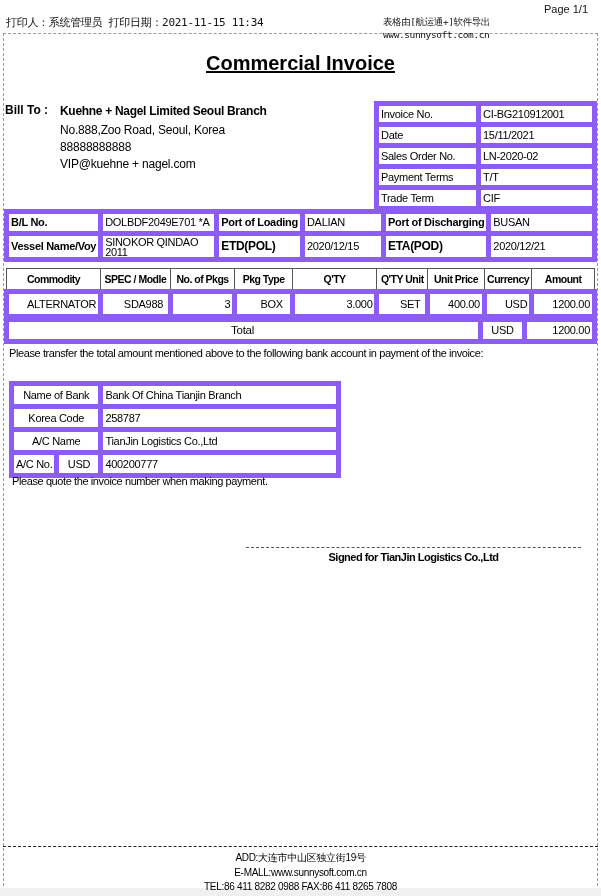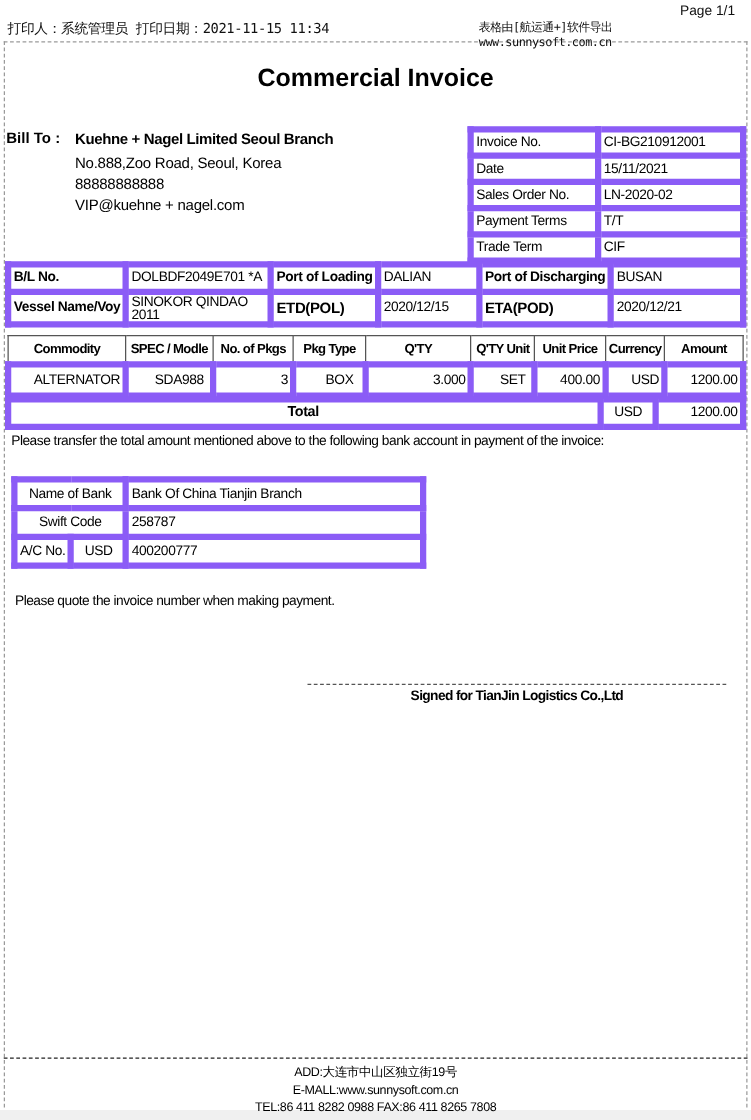--- a/index.html
+++ b/index.html
@@ -10,21 +10,21 @@
   .abs { position: absolute; }
   .vdash-left { left: 3px; top: 33px; width: 0; height: 863px; border-left: 1px dashed #9a9a9a; }
   .vdash-right { left: 597px; top: 33px; width: 0; height: 863px; border-left: 1px dashed #9a9a9a; }
   .hdash-top { left: 3px; top: 33px; width: 595px; border-top: 1px dashed #9a9a9a; }
   .bottom-band { left: 0; top: 888px; width: 601px; height: 8px; background: #f0f0f0; }
 
   .printer-line { left: 6px; top: 15px; font-size: 11px; font-family: "DejaVu Sans Mono", monospace; letter-spacing: -0.3px; color: #111; }
   .page-label { left: 544px; top: 3px; font-size: 11px; color: #111; }
   .export-line { left: 383px; top: 16px; font-size: 9.5px; font-family: "DejaVu Sans Mono", monospace; color: #111; letter-spacing: -0.4px; }
 
-  .title { left: 0; width: 601px; top: 52px; text-align: center; font-size: 20px; font-weight: bold; }
+  .title { left: 0; width: 601px; top: 52px; text-align: center; font-size: 20px; font-weight: bold; text-decoration: underline; }
 
   .billto-label { left: 5px; top: 103px; font-size: 12px; font-weight: bold; }
   .billto-name { left: 60px; top: 104px; font-size: 12px; font-weight: bold; letter-spacing: -0.3px; }
   .billto-line { left: 60px; font-size: 12px; letter-spacing: -0.2px; }
 
   table { border-collapse: collapse; position: absolute; font-size: 11px; letter-spacing: -0.3px; }
   td { border: 5px solid #8b5cf6; padding: 0 2px; white-space: nowrap; overflow: hidden; }
 
   .info-table { left: 374px; top: 101px; width: 223px; }
   .info-table td { height: 16px; line-height: 16px; }
@@ -174,43 +174,47 @@
   </table>
 
 <table class="total-table">
   <colgroup>
       <col style="width:474px">
       <col style="width:44px">
       <col>
     </colgroup>
   <tbody>
       <tr>
-    <td style="text-align:center;font-weight:bold;font-size:11.5px;padding-left:0">Total</td>
+    <td style="text-align:center;font-weight:normal;font-size:11.5px;padding-left:0">Total</td>
     <td style="text-align:center">USD</td>
     <td style="text-align:right">1200.00</td>
   </tr>
 </tbody>
   </table>
 
 <div class="abs transfer-note">Please transfer the total amount mentioned above to the following bank account in payment of the invoice:</div>
 
 <table class="bank-table">
   <colgroup>
       <col style="width:43px">
       <col style="width:44px">
       <col>
     </colgroup>
   <tbody>
       <tr>
     <td class="c" colspan="2">Name of Bank</td>
     <td>Bank Of China Tianjin Branch</td>
   </tr>
   <tr>
-    <td class="c" colspan="2">Swift Code</td>
+    <td class="c" colspan="2">Korea Code</td>
     <td>258787</td>
+  </tr>
+  <tr>
+    <td class="c" colspan="2">A/C Name</td>
+    <td>TianJin Logistics Co.,Ltd</td>
   </tr>
   <tr>
     <td class="c">A/C No.</td>
     <td class="c">USD</td>
     <td>400200777</td>
   </tr>
 </tbody>
   </table>
 
 <div class="abs quote-note">Please quote the invoice number when making payment.</div>

